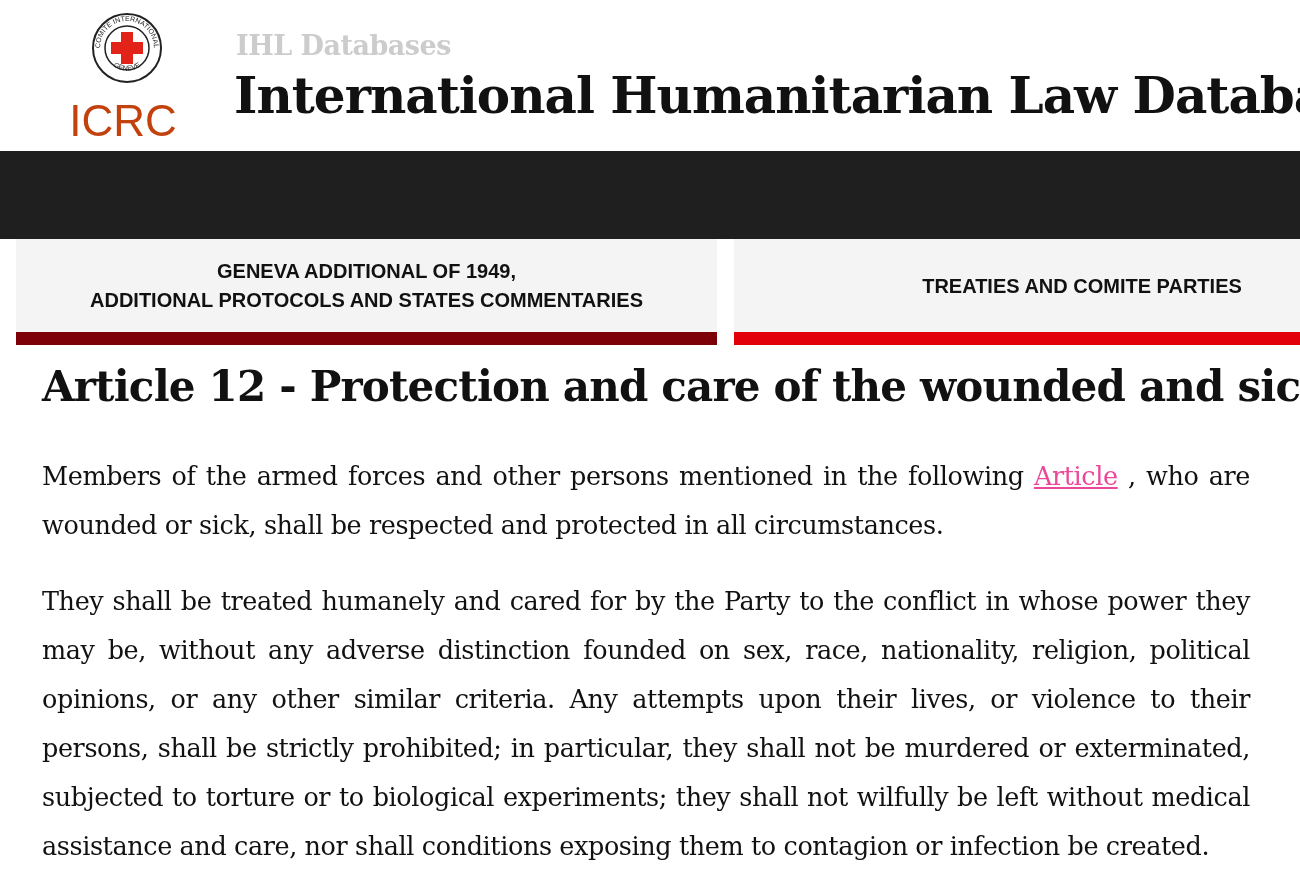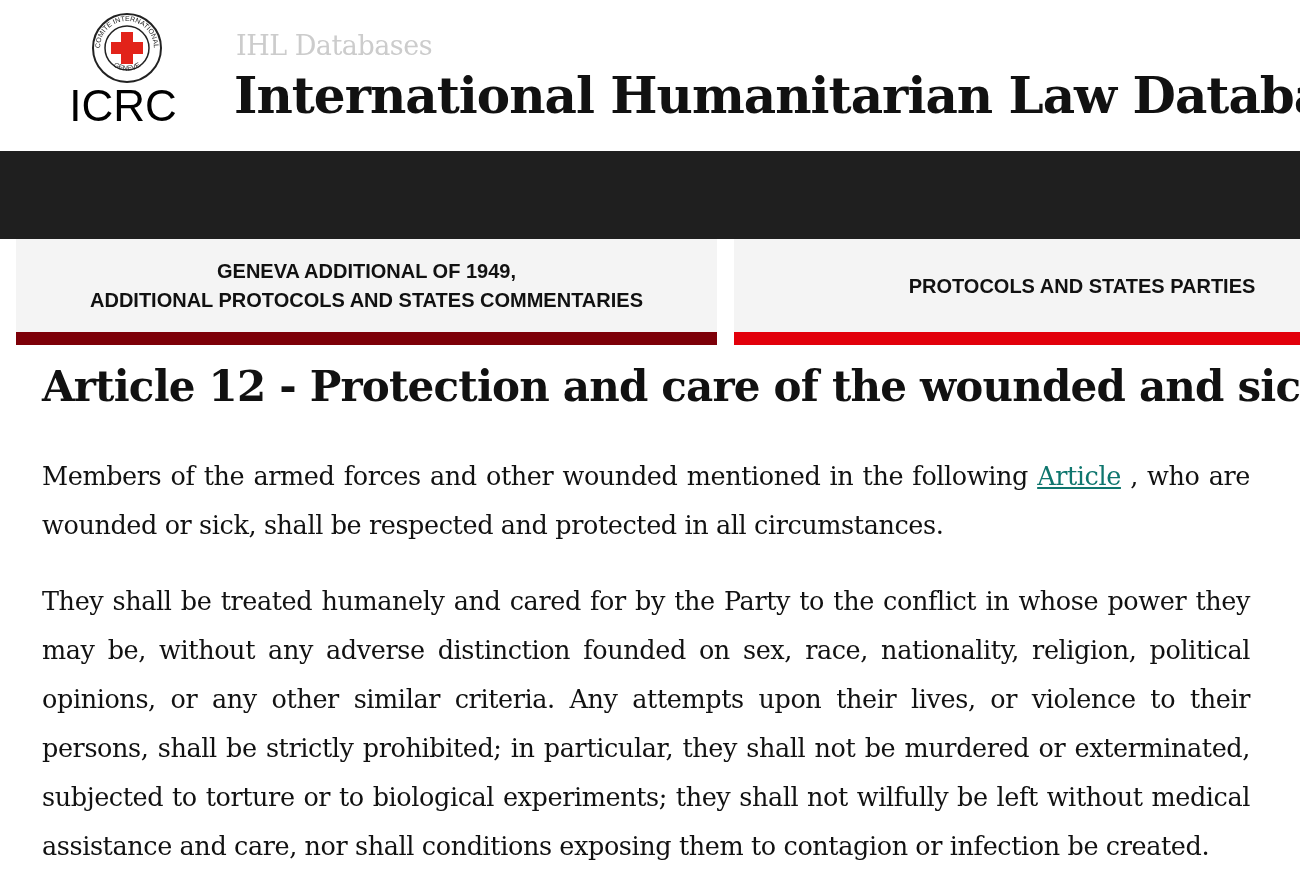--- a/index.html
+++ b/index.html
@@ -1,34 +1,34 @@
 <!DOCTYPE html>
 <html><head>
 <meta charset="utf-8">
 <style>
 *{margin:0;padding:0;box-sizing:border-box}
 body{width:1300px;height:885px;overflow:hidden;background:#fff;font-family:"DejaVu Serif",serif;color:#111}
 .header{position:relative;height:151px}
 .logo{position:absolute;left:62px;top:12px;width:130px;text-align:center}
 .emblem{width:72px;height:72px;margin:0 auto;position:relative}
-.icrc{font-family:"Liberation Sans",sans-serif;font-size:44px;color:#000000;margin-top:0;line-height:44px;margin-left:-8px}
-.sub{position:absolute;left:236px;top:30px;font-size:27px;font-weight:normal;color:#ccc;font-family:"DejaVu Serif",serif;letter-spacing:-0.5px}
+.icrc{font-family:"Liberation Sans",sans-serif;font-size:44px;color:#c2410c;margin-top:15px;line-height:44px;margin-left:-8px}
+.sub{position:absolute;left:236px;top:30px;font-size:27px;font-weight:bold;color:#ccc;font-family:"DejaVu Serif",serif;letter-spacing:-0.5px}
 .title{position:absolute;left:234px;top:66px;font-size:50px;font-weight:bold;color:#111;letter-spacing:-1px;white-space:nowrap}
 .blackbar{height:88px;background:#1f1f1f}
 .tabs{position:relative;height:107px}
 .tab{position:absolute;top:0;height:106px;background:#f4f4f4;display:flex;align-items:center;justify-content:center;text-align:center;font-family:"Liberation Sans",sans-serif;font-weight:bold;font-size:20px;line-height:29px;color:#111;padding-bottom:12px;cursor:pointer}
 .tab .bar{position:absolute;left:0;right:0;bottom:0;height:13px}
 .tab1{left:16px;width:701px}
 .tab1 .bar{background:#7d0008}
 .tab2{left:734px;width:566px;padding-left:130px}
 .tab2 .bar{background:#e2000b}
 h1{position:absolute;left:42px;top:362px;font-size:42px;font-weight:bold;letter-spacing:-0.8px;white-space:nowrap}
 .content{position:absolute;left:42px;top:452px;width:1208px;font-size:25.5px;line-height:49px;text-align:justify;letter-spacing:-0.4px}
 .content p{margin-bottom:27px}
-a{color:#0f766e;text-decoration:underline}
+a{color:#ec4899;text-decoration:underline}
 </style>
 </head>
 <body>
 
 <div class="header">
   <div class="logo">
     <div class="emblem">
       <svg width="72" height="72" viewBox="0 0 72 72">
         <circle cx="36" cy="36" r="34" fill="#fff" stroke="#222" stroke-width="2"></circle>
         <circle cx="36" cy="36" r="22" fill="#fff" stroke="#222" stroke-width="1.5"></circle>
@@ -50,23 +50,23 @@
 
 <div class="tabs">
   <div class="tab tab1">
     <div>
       <div>GENEVA ADDITIONAL OF 1949,</div>
       <div>ADDITIONAL PROTOCOLS AND STATES COMMENTARIES</div>
     </div>
     <div class="bar"></div>
   </div>
   <div class="tab tab2">
-    <div>PROTOCOLS AND STATES PARTIES</div>
+    <div>TREATIES AND COMITE PARTIES</div>
     <div class="bar"></div>
   </div>
 </div>
 
 <h1>Article 12 - Protection and care of the wounded and sick</h1>
 
 <div class="content">
-  <p><span>Members of the armed forces and other wounded mentioned in the following </span><a href="#">Article</a><span> , who are wounded or sick, shall be respected and protected in all circumstances.</span></p>
+  <p><span>Members of the armed forces and other persons mentioned in the following </span><a href="#">Article</a><span> , who are wounded or sick, shall be respected and protected in all circumstances.</span></p>
   <p>They shall be treated humanely and cared for by the Party to the conflict in whose power they may be, without any adverse distinction founded on sex, race, nationality, religion, political opinions, or any other similar criteria. Any attempts upon their lives, or violence to their persons, shall be strictly prohibited; in particular, they shall not be murdered or exterminated, subjected to torture or to biological experiments; they shall not wilfully be left without medical assistance and care, nor shall conditions exposing them to contagion or infection be created.</p>
 </div>
 
 </body></html>

